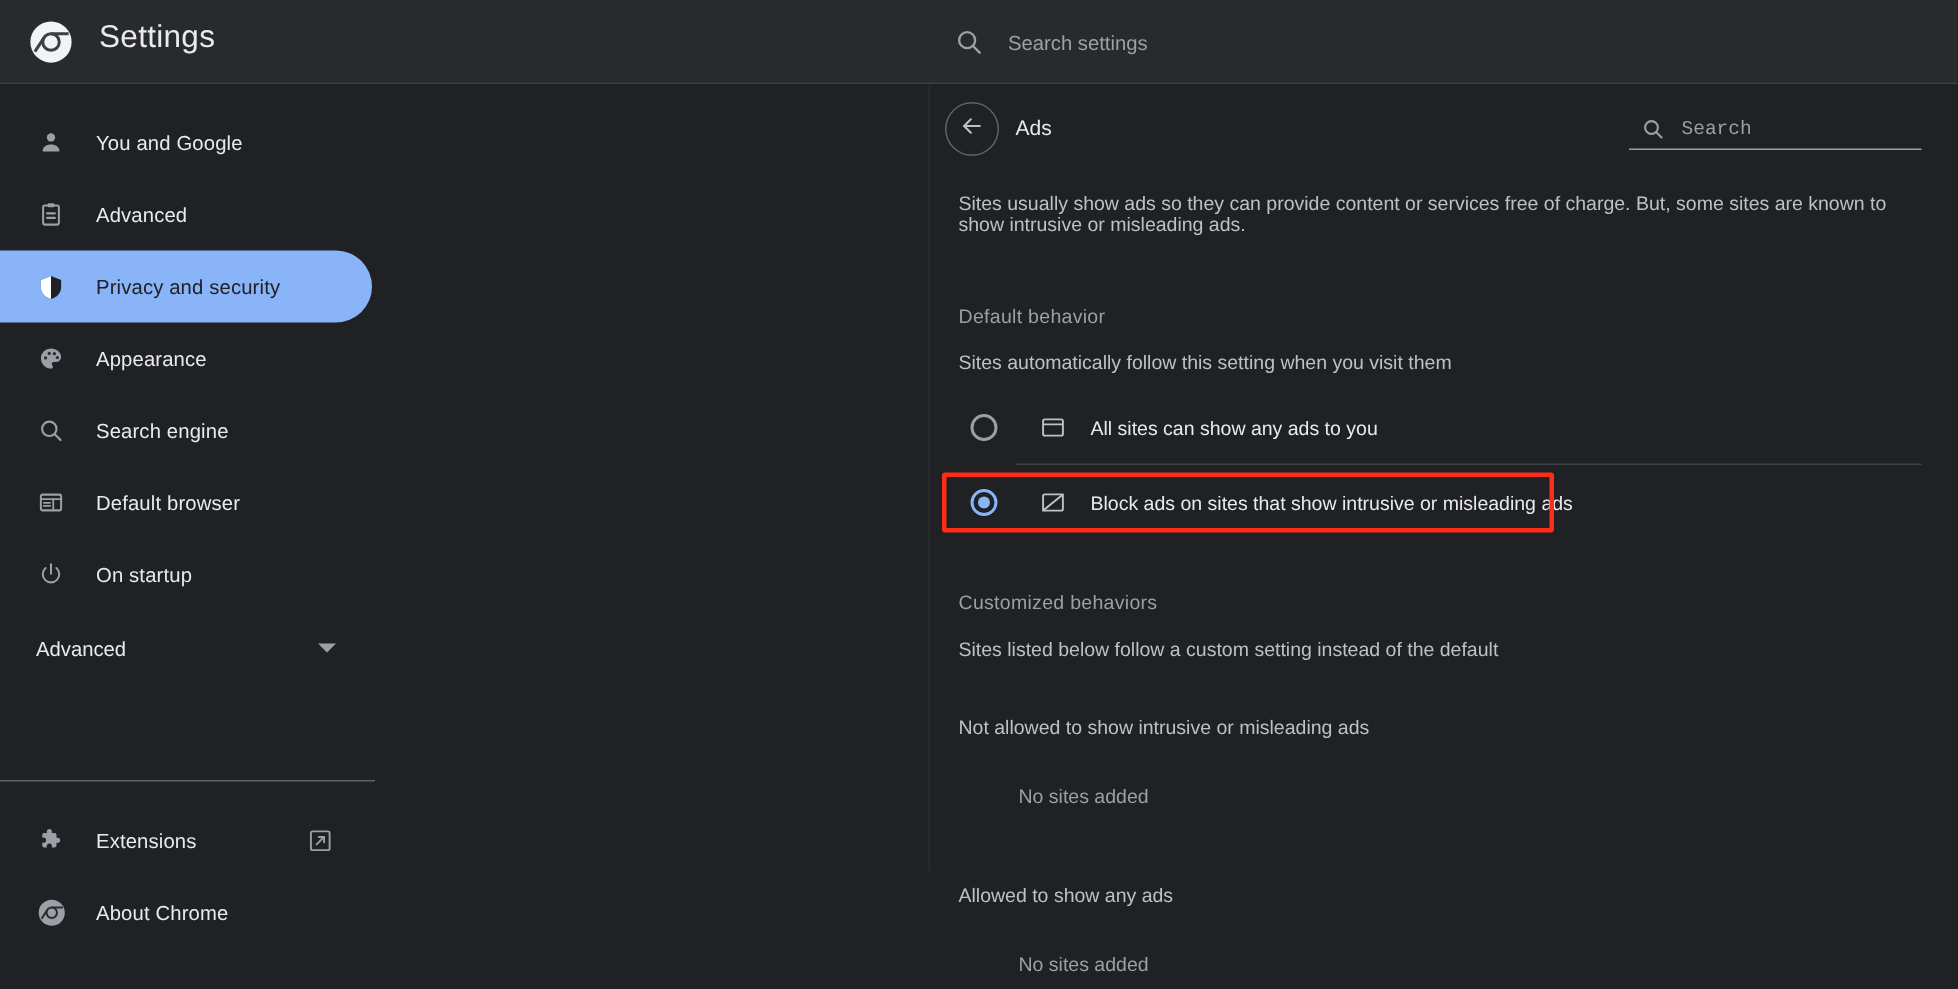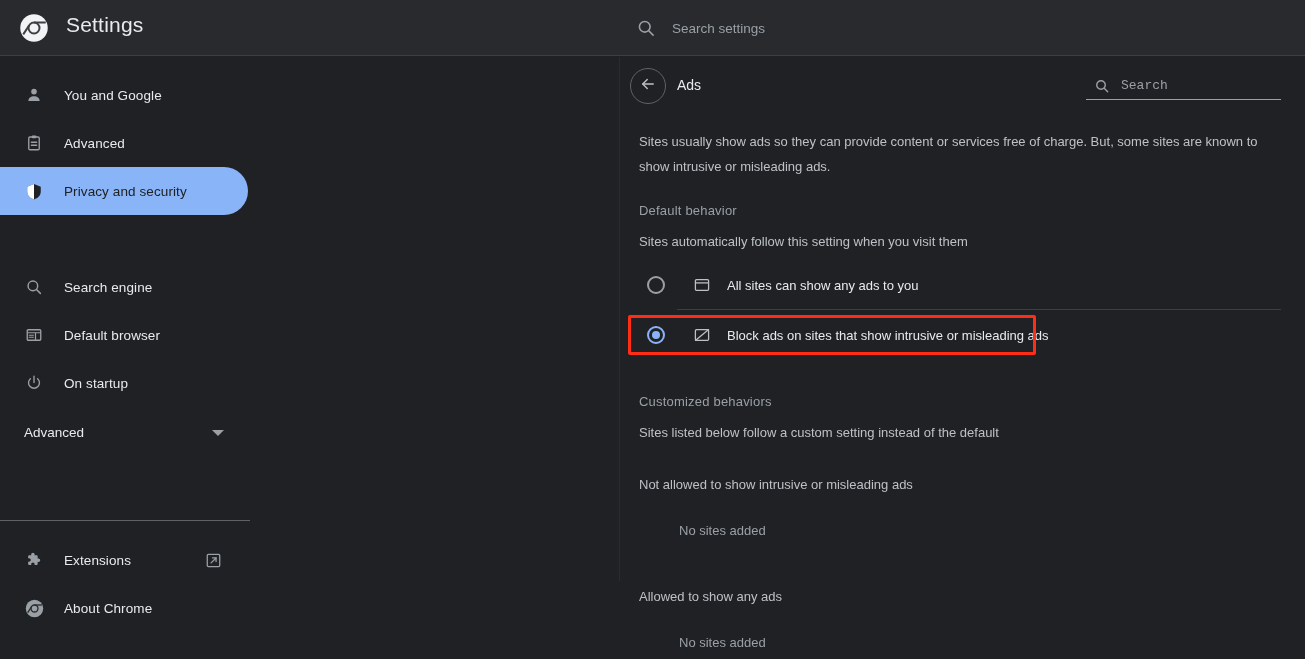--- a/index.html
+++ b/index.html
@@ -85,21 +85,21 @@
   .main-search {
     position: absolute; right: 24px; top: 15px; width: 195px; height: 28px;
     display: flex; align-items: center;
     border-bottom: 1px solid #9aa0a6;
   }
   .main-search .sicon { width: 16px; height: 16px; margin-left: 8px; }
   .main-search .sph { margin-left: 11px; font-size: 13px; color: #9aa0a6; font-family: Liberation Mono, monospace; }
 
   .desc {
     position: absolute; left: 18px; top: 72px; width: 630px;
-    font-size: 13px; line-height: 25px; color: #bdc1c6;
+    font-size: 13px; line-height: 14px; color: #bdc1c6;
   }
   .sect-title {
     position: absolute; left: 18px;
     font-size: 13px; color: #9aa0a6; letter-spacing: .2px;
   }
   .sect-sub {
     position: absolute; left: 18px;
     font-size: 13px; color: #bdc1c6;
   }
   .radio-row {
@@ -181,20 +181,32 @@
     <div class="nav-item active" style="top:110px;position:absolute">
       <span class="ico">
         <svg width="18" height="19" viewBox="0 0 24 24">
           <path d="M12 2 L21 5.5 V12 C21 17.2 17.2 21 12 22.5 C6.8 21 3 17.2 3 12 V5.5 Z" fill="#202124"></path>
           <path d="M12 2 L12 22.5 C6.8 21 3 17.2 3 12 V5.5 Z" fill="#ffffff"></path>
         </svg>
       </span>
       <span class="lbl">Privacy and security</span>
     </div>
 
+    <div class="nav-item" style="top:158px;position:absolute">
+      <span class="ico">
+        <svg width="18" height="18" viewBox="0 0 24 24" fill="#9aa0a6">
+          <path d="M12 3a9 9 0 1 0 0 18c1 0 1.7-.8 1.7-1.7 0-.5-.2-.9-.5-1.2-.3-.3-.5-.7-.5-1.2 0-.9.8-1.7 1.7-1.7h2A4.6 4.6 0 0 0 21 10.5C21 6.3 16.9 3 12 3z"></path>
+          <circle cx="7.2" cy="11.5" r="1.45" fill="#2b2c2f"></circle>
+          <circle cx="10.4" cy="7.5" r="1.45" fill="#2b2c2f"></circle>
+          <circle cx="15" cy="7.7" r="1.45" fill="#2b2c2f"></circle>
+          <circle cx="17.7" cy="11.2" r="1.45" fill="#2b2c2f"></circle>
+        </svg>
+      </span>
+      <span class="lbl">Appearance</span>
+    </div>
 
     <div class="nav-item" style="top:206px;position:absolute">
       <span class="ico">
         <svg width="18" height="18" viewBox="0 0 24 24" fill="none" stroke="#9aa0a6" stroke-width="1.9">
           <circle cx="10.5" cy="10.5" r="6.4"></circle>
             <path d="M15.3 15.3 L20.5 20.5" stroke-linecap="round"></path>
         </svg>
       </span>
       <span class="lbl">Search engine</span>
     </div>

